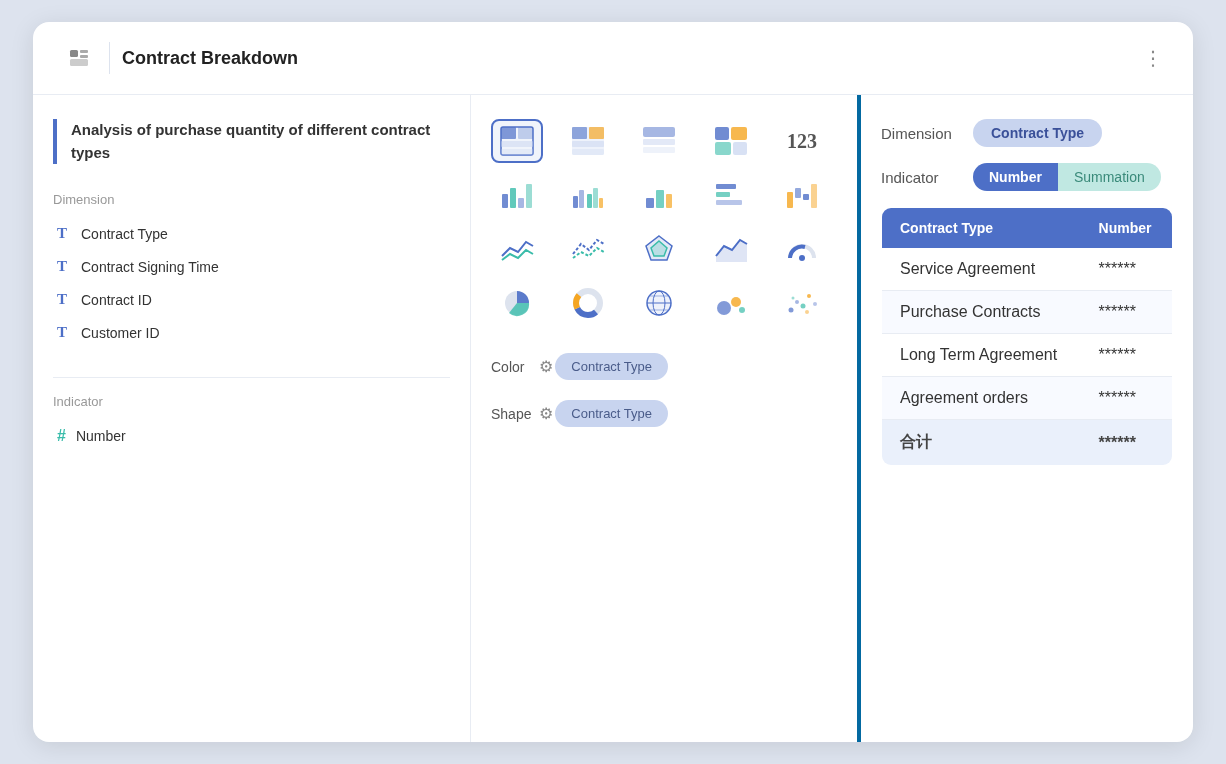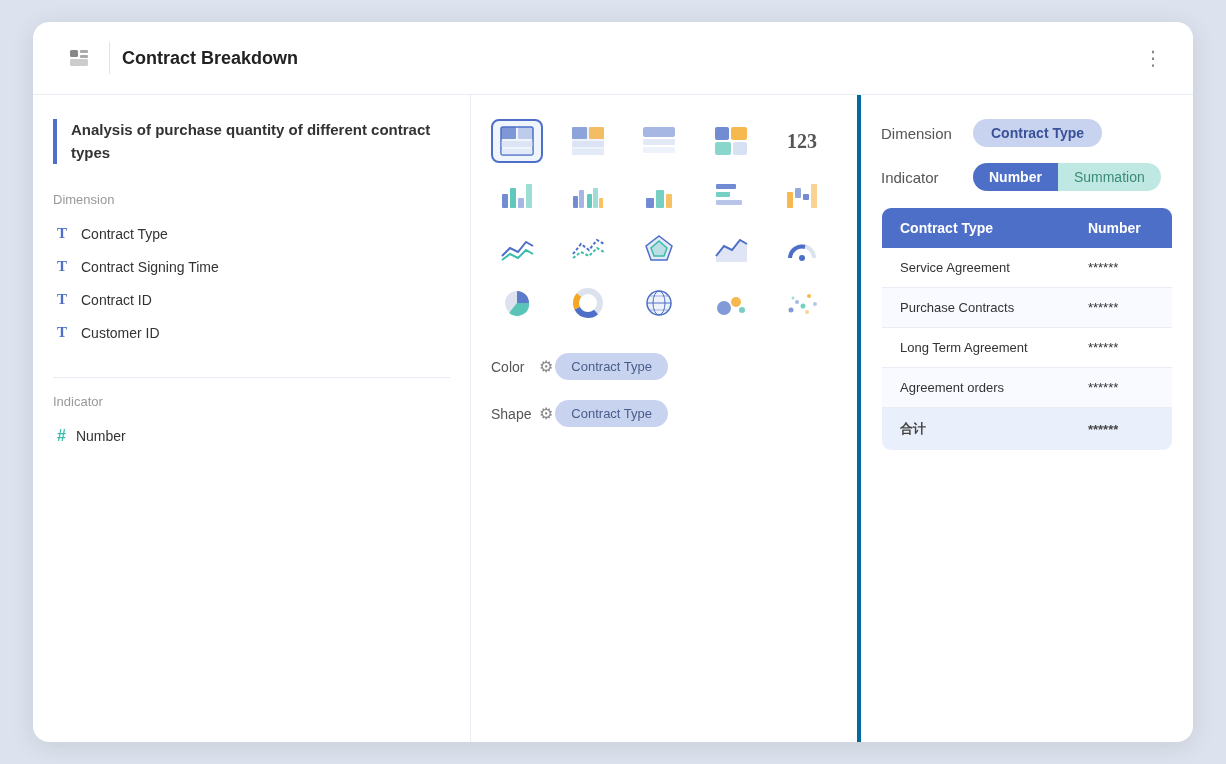--- a/index.html
+++ b/index.html
@@ -237,21 +237,21 @@
     .data-table thead tr th {
       background: #4d6fc7;
       color: #fff;
       font-size: 14px;
       font-weight: 700;
       padding: 12px 18px;
       text-align: left;
     }
     .data-table tbody tr td {
       padding: 12px 18px;
-      font-size: 13px;
+      font-size: 16px;
       color: #333;
       border-bottom: 1px solid #e8ecf3;
     }
     .data-table tbody tr:last-child td {
       border-bottom: none;
       background: #eaf0fb;
       color: #444;
       font-weight: 600;
       margin-top: 35px;
     }

